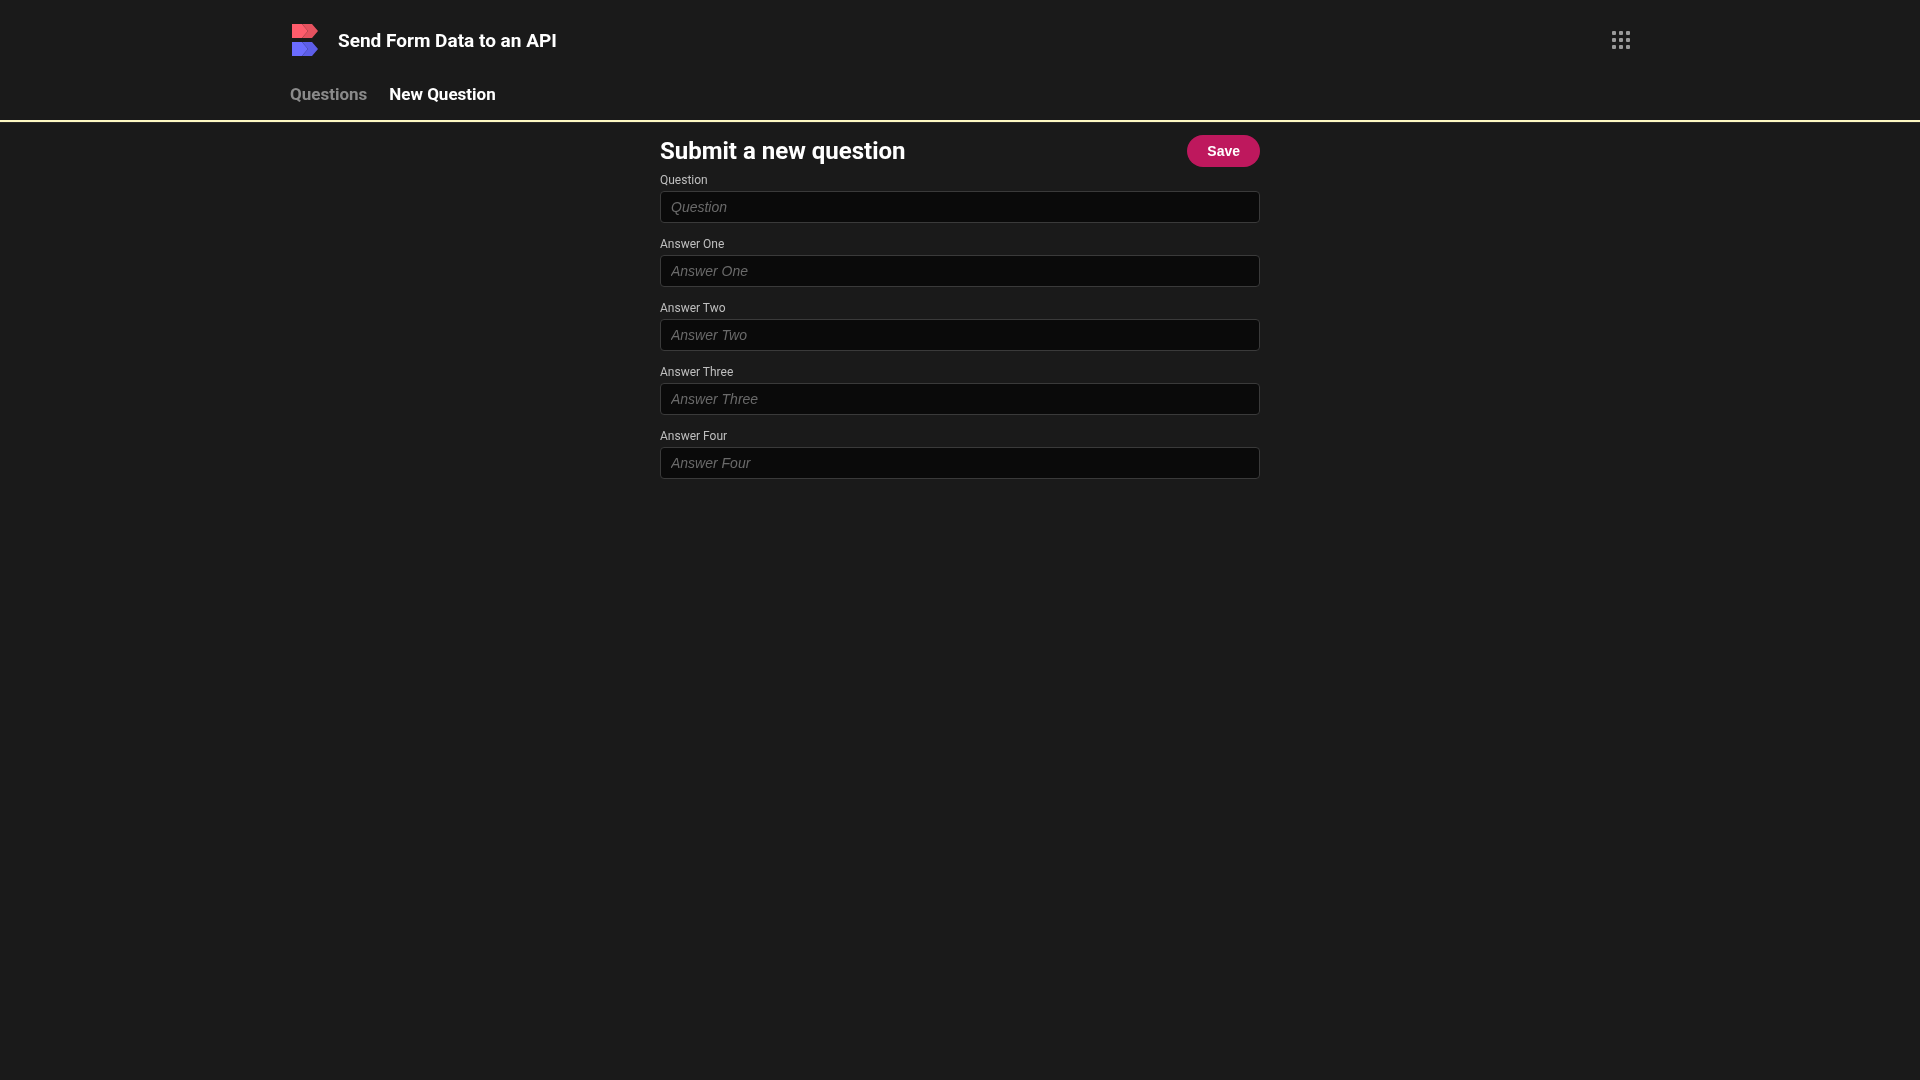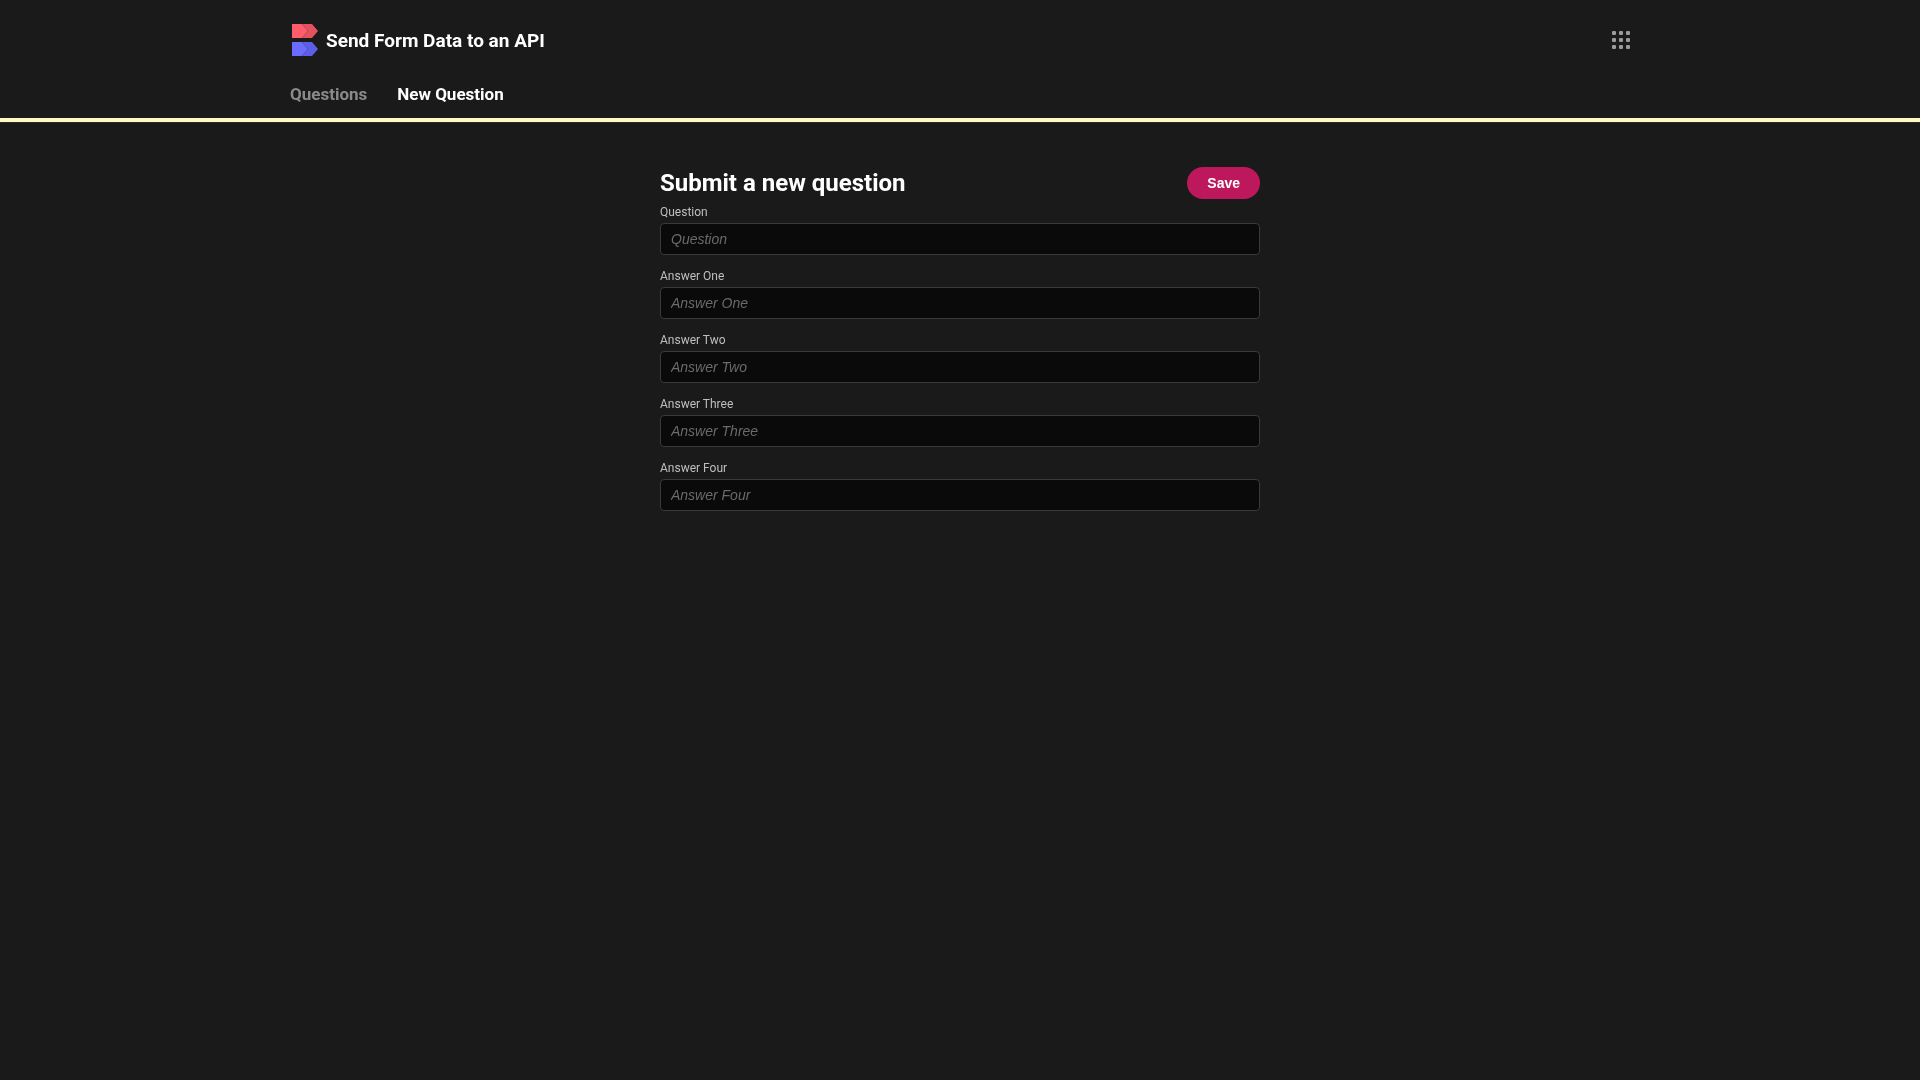--- a/index.html
+++ b/index.html
@@ -18,20 +18,21 @@
     .header-bar {
       display: flex;
       align-items: center;
       justify-content: space-between;
       padding: 18px 290px 0 290px;
       height: 62px;
     }
     .header-left {
       display: flex;
       align-items: center;
+      gap: 12px;
     }
     .logo {
       width: 36px;
       height: 36px;
       position: relative;
     }
     .logo svg {
       width: 100%;
       height: 100%;
     }
@@ -50,24 +51,24 @@
       cursor: pointer;
     }
     .apps-grid-icon span {
       width: 4px;
       height: 4px;
       background: #9a9a9a;
       border-radius: 1px;
     }
     .tabs {
       display: flex;
-      gap: 14px;
+      gap: 6px;
       padding: 22px 290px 0 290px;
       height: 60px;
-      border-bottom: 4px solid #fef9c3;
+      border-bottom: 2px solid #fef9c3;
     }
     .tab {
       font-size: 17px;
       font-weight: 700;
       cursor: pointer;
       padding-bottom: 18px;
     }
     .tab.inactive {
       color: #8a8a8a;
     }
@@ -76,21 +77,21 @@
       margin-left: 16px;
     }
     .divider-line {
       width: 100%;
       height: 1px;
       background: #2c2c2c;
     }
     .content-area {
       display: flex;
       justify-content: center;
-      padding-top: 44px;
+      padding-top: 12px;
     }
     .form-container {
       width: 600px;
     }
     .form-header {
       display: flex;
       align-items: center;
       justify-content: space-between;
       margin-bottom: 6px;
     }

